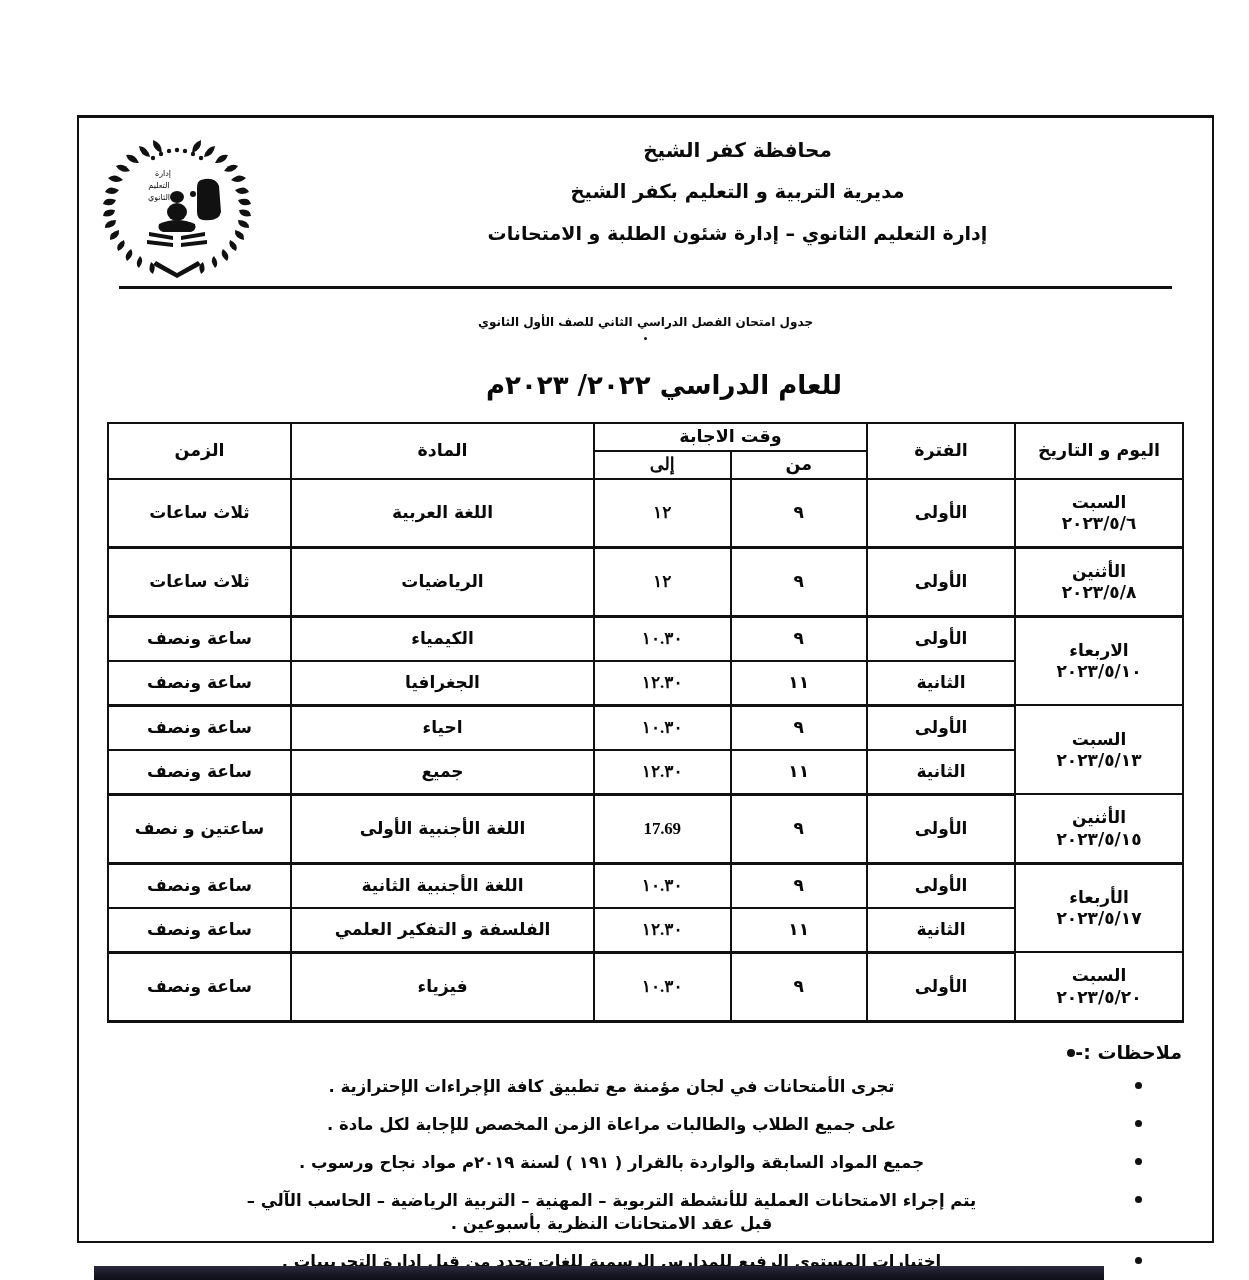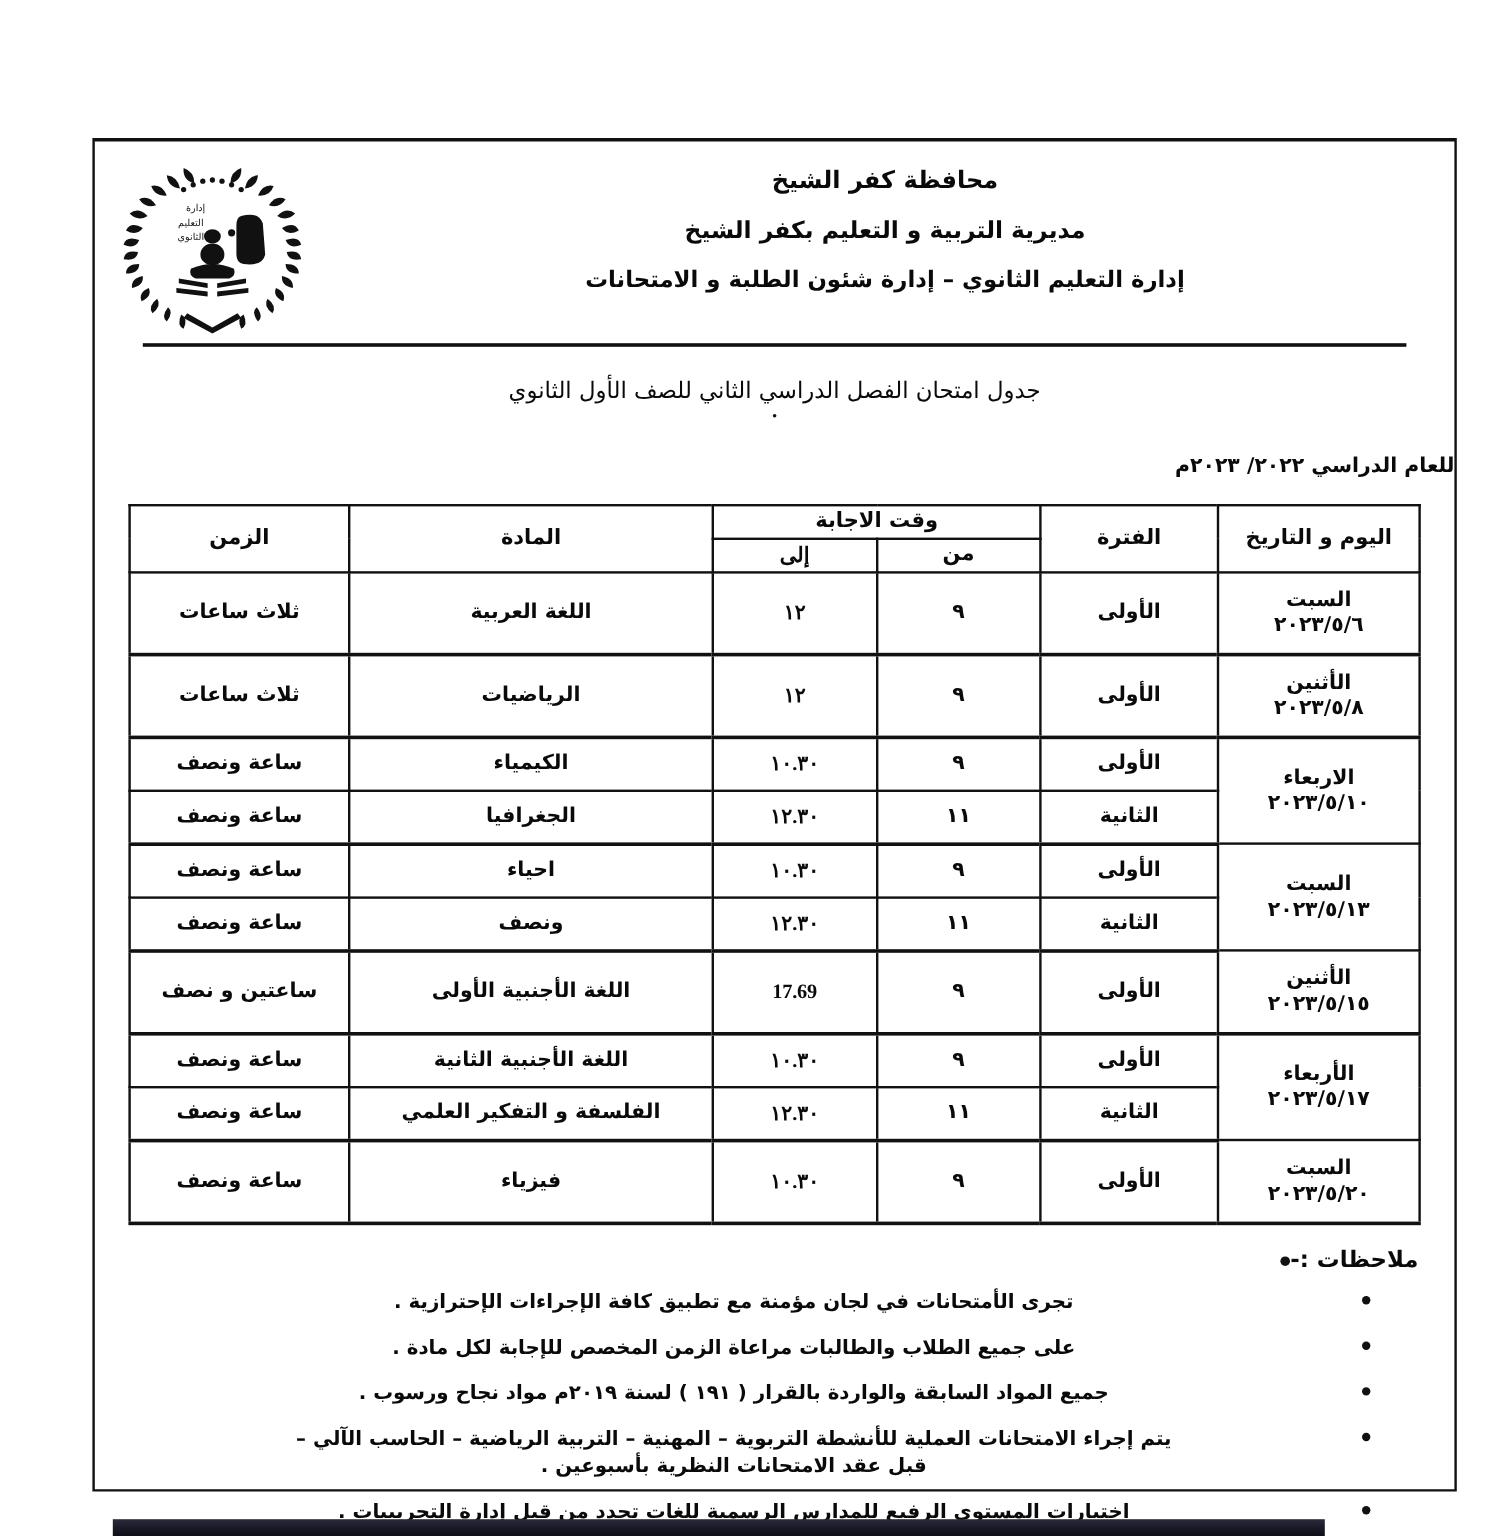--- a/index.html
+++ b/index.html
@@ -67,29 +67,29 @@
 
   .header-rule {
     margin: 4px 40px 0 40px;
     border-bottom: 3px solid #111;
     height: 0;
   }
 
   
   .doc-title {
     text-align: center;
-    font-weight: normal;
-    font-size: 19px;
+    font-weight: bold;
+    font-size: 12px;
     margin-top: 26px;
     letter-spacing: -0.2px;
   }
   .doc-subtitle {
-    text-align: right;
-    font-weight: bold;
-    font-size: 17px;
+    text-align: center;
+    font-weight: bold;
+    font-size: 26px;
     margin-top: 30px;
     letter-spacing: -0.2px;
     margin-left: 37px;
   }
   .title-dot {
     width: 3px; height: 3px; background: #111; border-radius: 50%;
     margin: 8px auto 0 auto;
   }
 
   
@@ -342,21 +342,21 @@
             <td class="col-per">الأولى</td>
             <td class="col-from">٩</td>
             <td class="col-to">١٠.٣٠</td>
             <td class="col-sub">احياء</td>
             <td class="col-dur">ساعة ونصف</td>
           </tr>
           <tr class="row-short group-end">
             <td class="col-per">الثانية</td>
             <td class="col-from">١١</td>
             <td class="col-to">١٢.٣٠</td>
-            <td class="col-sub">ونصف</td>
+            <td class="col-sub">جميع</td>
             <td class="col-dur">ساعة ونصف</td>
           </tr>
           <tr class="row-tall group-end">
             <td class="cell-day col-day" rowspan="1">
               <span class="d-name">الأثنين</span>
               <span class="d-date">٢٠٢٣/٥/١٥</span>
             </td>
             <td class="col-per">الأولى</td>
             <td class="col-from">٩</td>
             <td class="col-to">17.69</td>

